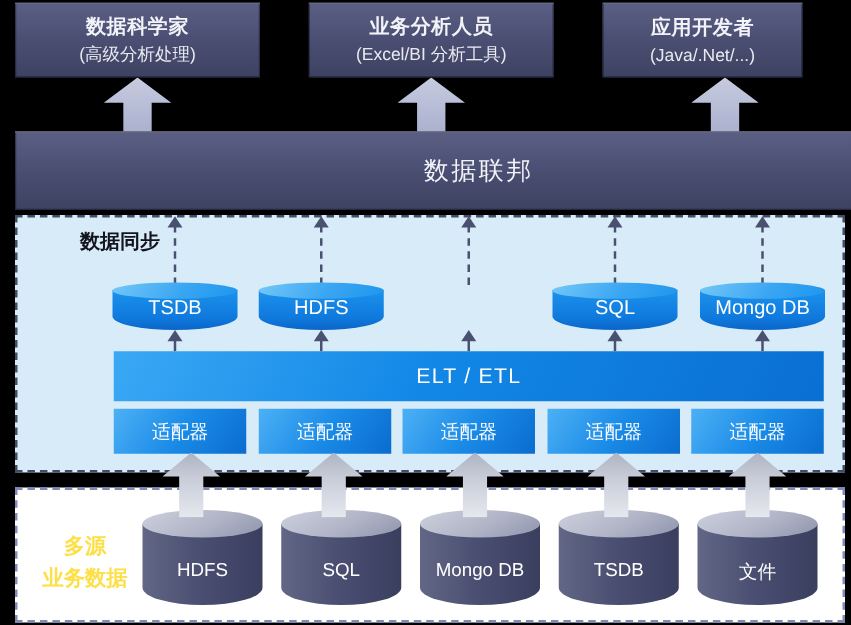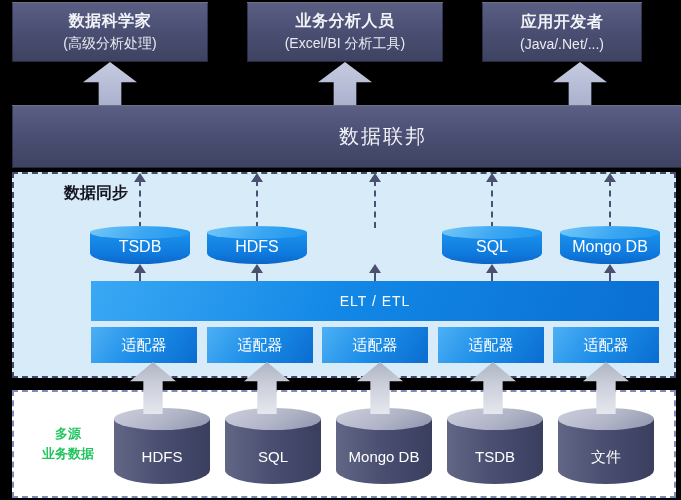--- a/index.html
+++ b/index.html
@@ -29,39 +29,39 @@
   .section-sync{
     position:absolute;left:12px;top:172px;width:660px;height:202px;
     background:#d7ecf8;border:2px dashed #454a66;z-index:1;
   }
   .section-src{
     position:absolute;left:12px;top:390px;width:660px;height:104px;
     background:#ffffff;border:2px dashed #8189bb;z-index:1;
   }
   .sync-label{position:absolute;left:28px;top:183px;font-size:16px;font-weight:bold;color:#14141f;z-index:2;margin-left:36px;}
   .src-label{position:absolute;left:26px;top:424px;width:84px;text-align:center;
-    font-size:13px;font-weight:bold;color:#22c55e;line-height:1.5;z-index:2;}
+    font-size:17px;font-weight:bold;color:#fde047;line-height:1.5;z-index:2;}
   
   .dasharrow{position:absolute;width:12px;z-index:2;}
   .dasharrow .shaft{position:absolute;left:5px;top:7px;bottom:0;width:0;border-left:2px dashed #4a5070;}
   .dasharrow .head{position:absolute;left:0;top:0;width:0;height:0;
     border-left:6px solid transparent;border-right:6px solid transparent;border-bottom:9px solid #4a5070;}
   
   .cyl{position:absolute;width:100px;height:38px;top:226px;z-index:3;}
   .cyl .body{position:absolute;left:0;right:0;top:6px;bottom:0;
     background:linear-gradient(180deg,#1b92ec 0%,#0f79dd 70%,#0b66c8 100%);
     border-radius:0 0 50px 50px / 0 0 11px 11px;}
   .cyl .top{position:absolute;left:0;top:0;width:100%;height:13px;border-radius:50%;
     background:linear-gradient(125deg,#74c8f8 0%,#3aa6f2 55%,#1e96ee 100%);}
   .cyl .lbl{position:absolute;left:0;right:0;top:12px;text-align:center;
     color:#fff;font-size:16px;font-weight:500;}
   
   .eltbar{position:absolute;left:91px;top:281px;width:568px;height:40px;z-index:3;
     background:linear-gradient(115deg,#3aa8f4 0%,#1287e6 45%,#0a6fd2 100%);
-    display:flex;align-items:center;justify-content:center;color:#fff;font-size:14px;font-weight:500;letter-spacing:1px;}
+    display:flex;align-items:center;justify-content:center;color:#fff;font-size:17px;font-weight:500;letter-spacing:1px;}
   
   .adapter{position:absolute;top:327px;width:106px;height:36px;z-index:3;
     background:linear-gradient(125deg,#4db0f4 0%,#1b8ce8 50%,#0a6ccf 100%);
     display:flex;align-items:center;justify-content:center;color:#fff;font-size:15px;font-weight:500;}
   
   .grayarrow{position:absolute;top:362px;width:46px;height:52px;z-index:5;
     background:linear-gradient(180deg,#aeb3c2 0%,#c9cdd9 40%,#e6e8ee 100%);
     clip-path:polygon(50% 0,100% 37%,71% 37%,71% 100%,29% 100%,29% 37%,0 37%);}
   
   .cylb{position:absolute;width:96px;height:76px;top:408px;z-index:4;}

